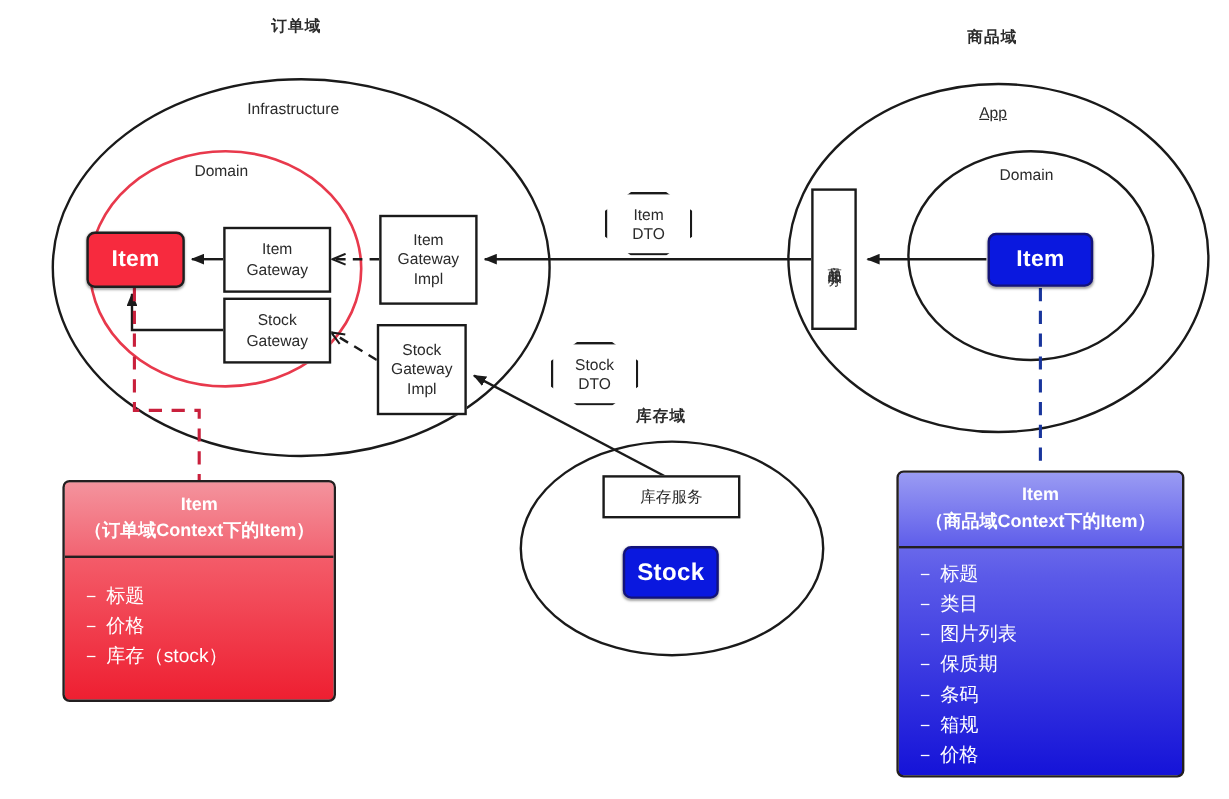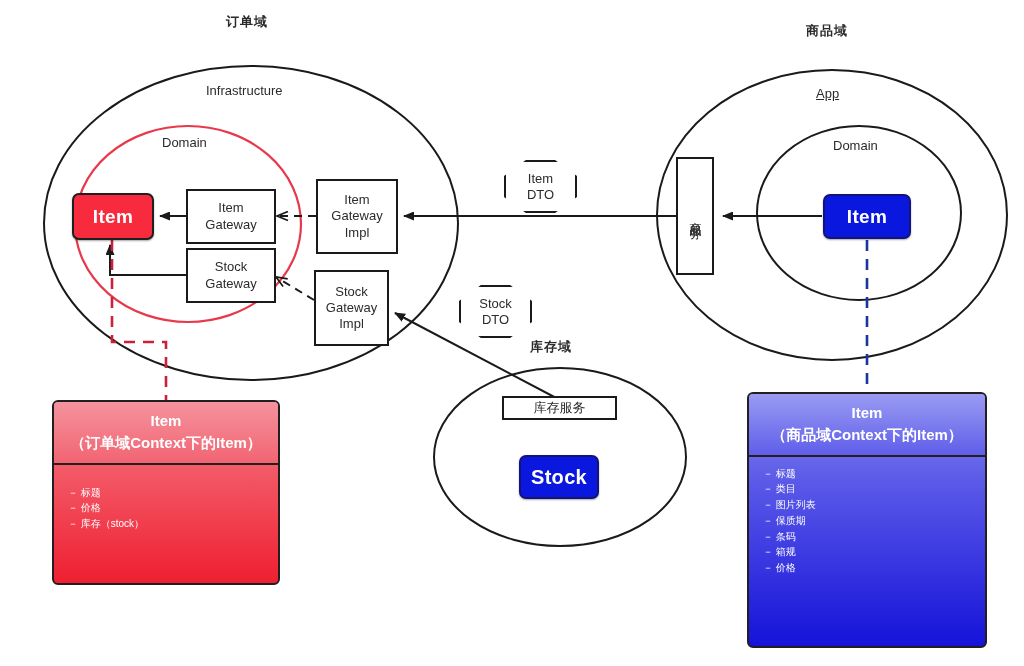--- a/index.html
+++ b/index.html
@@ -104,21 +104,21 @@
     color: #ffffff;
     font-weight: bold;
     font-size: 15px;
     line-height: 1.45;
     padding: 8px 6px 9px 6px;
     border-bottom: 2px solid #231f20;
   }
   .uml-card .uml-body {
     box-sizing: border-box;
     color: #ffffff;
-    font-size: 10px;
+    font-size: 16px;
     line-height: 1.58;
     padding: 20px 12px 12px 14px;
   }
   .uml-card .uml-body .attr {
     white-space: nowrap;
   }
   .uml-red { background: linear-gradient(180deg, #f4838e 0%, #f4626f 28%, #ee1f31 100%); }
   .uml-red .uml-head { background: linear-gradient(180deg, #f4939d 0%, #f26472 100%); }
   .uml-red .uml-body { background: transparent; }
   .uml-blue { background: linear-gradient(180deg, #8b8cf0 0%, #5a59e8 35%, #1513d8 100%); }
@@ -192,21 +192,21 @@
 Impl</div>
 
   <div class="dto-octagon" style="left:504px; top:160px; width:73px; height:53px; white-space:pre-line;">Item
 DTO</div>
   <div class="dto-octagon" style="left:459px; top:285px; width:73px; height:53px; white-space:pre-line;">Stock
 DTO</div>
 
   <div class="node-box vertical" style="left:676px; top:157px; width:38px; height:118px;">商品服务</div>
   <div class="entity-box entity-blue" style="left:823px; top:194px; width:88px; height:45px;">Item</div>
 
-  <div class="node-box" style="left:502px; top:396px; width:115px; height:24px;">库存服务</div>
+  <div class="node-box" style="left:502px; top:396px; width:115px; height:36px;">库存服务</div>
   <div class="entity-box entity-blue" style="left:519px; top:455px; width:80px; height:44px; font-size:20px;">Stock</div>
 
   <div class="uml-card uml-red" style="left:52px; top:400px; width:228px; height:185px;">
     <div class="uml-head">
       <div>Item</div>
       <div>（订单域Context下的Item）</div>
     </div>
     <div class="uml-body">
       <div class="attr">－ 标题</div>
       <div class="attr">－ 价格</div>

